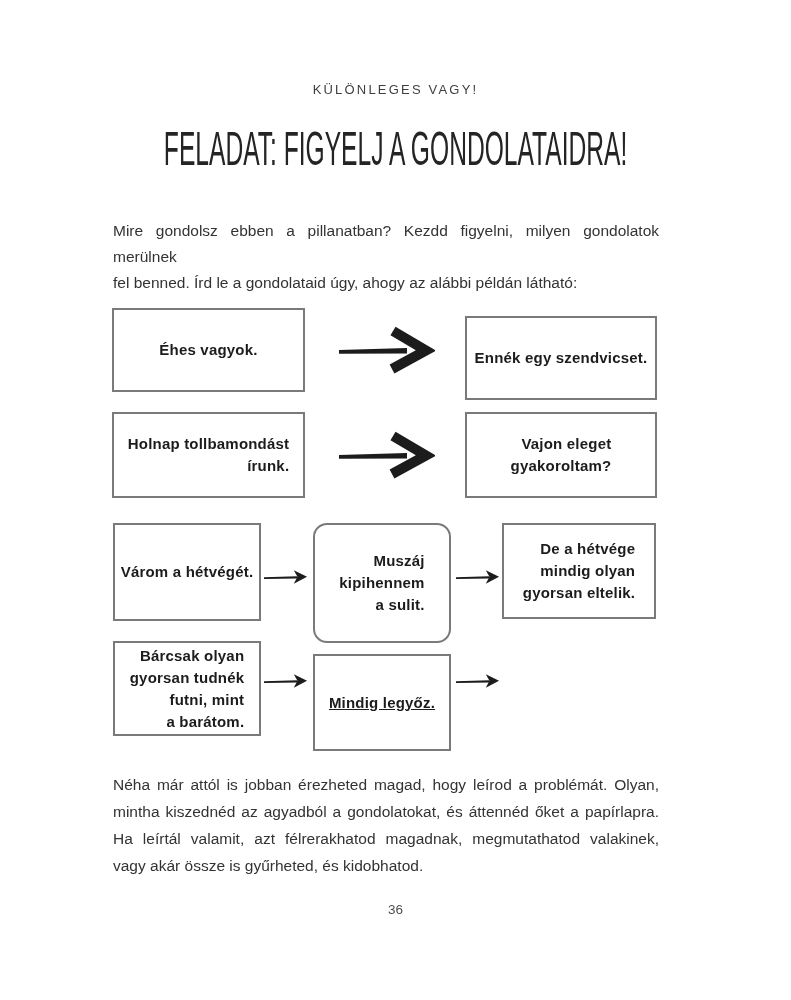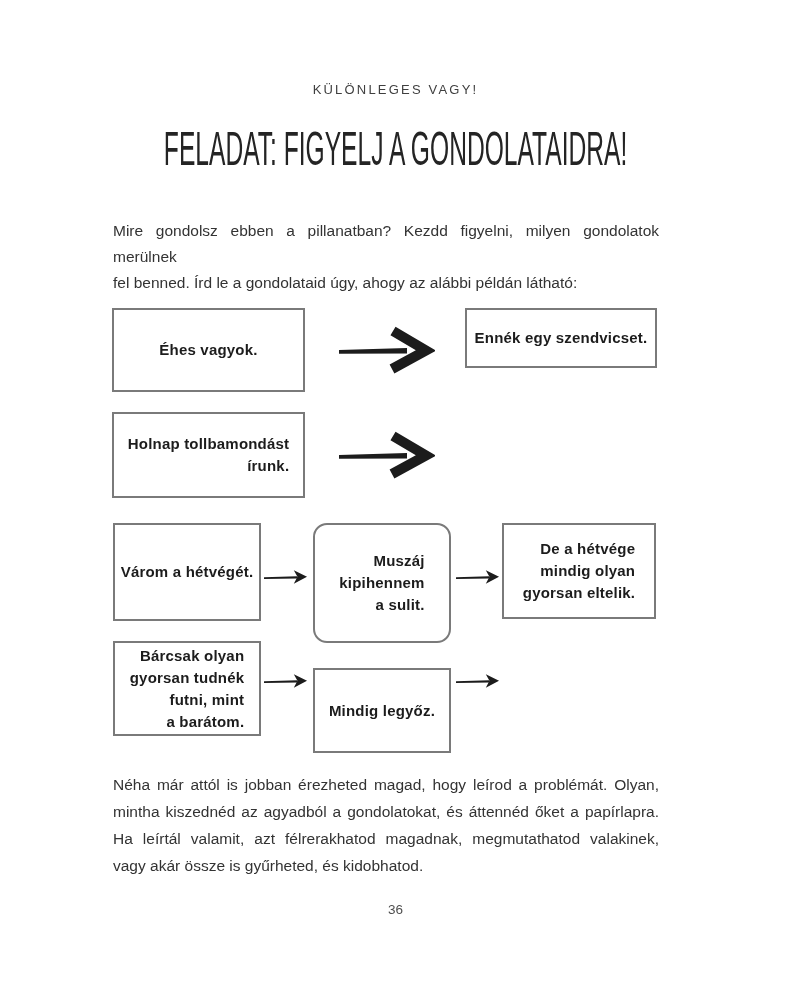--- a/index.html
+++ b/index.html
@@ -84,33 +84,37 @@
 
   <div class="tbox" style="left:112px;top:308px;width:193px;height:84px;">
     <span>Éhes vagyok.</span>
   </div>
   <div class="arrow" style="left:336px;top:324px;width:99px;height:52px;">
     <svg viewBox="0 0 97 52" xmlns="http://www.w3.org/2000/svg">
       <path d="M2 26 L70 24 L70 29.5 L2 29.7 Z" fill="currentColor"></path>
       <path d="M56 7 L89 26.5 L55 45" fill="none" stroke="currentColor" stroke-width="10"></path>
     </svg>
   </div>
-  <div class="tbox" style="left:465px;top:308px;width:192px;height:60px;">
+  <div class="tbox" style="left:465px;top:316px;width:192px;height:84px;">
     <span>Ennék egy szendvicset.</span>
   </div>
 
   <div class="tbox" style="left:112px;top:412px;width:193px;height:86px;">
     <span>Holnap tollbamondást
 írunk.</span>
   </div>
   <div class="arrow" style="left:336px;top:429px;width:99px;height:52px;">
     <svg viewBox="0 0 97 52" xmlns="http://www.w3.org/2000/svg">
       <path d="M2 26 L70 24 L70 29.5 L2 29.7 Z" fill="currentColor"></path>
       <path d="M56 7 L89 26.5 L55 45" fill="none" stroke="currentColor" stroke-width="10"></path>
     </svg>
+  </div>
+  <div class="tbox" style="left:465px;top:412px;width:192px;height:86px;">
+    <span>Vajon eleget
+gyakoroltam?</span>
   </div>
 
   <div class="tbox" style="left:113px;top:523px;width:148px;height:98px;">
     <span>Várom a hétvégét.</span>
   </div>
   <div class="arrow" style="left:263px;top:568px;width:45px;height:19px;">
     <svg viewBox="0 0 46 19" xmlns="http://www.w3.org/2000/svg">
       <path d="M1 9.2 L35 8.2 L35 10.6 L1 11 Z" fill="currentColor"></path>
       <path d="M31.5 2 L45 8.8 L31.5 15.8 L35.2 8.8 Z" fill="currentColor"></path>
     </svg>
@@ -137,21 +141,21 @@
     <span>De a hétvége
 mindig olyan
 gyorsan eltelik.</span>
   </div>
   <div class="arrow" style="left:263px;top:672px;width:45px;height:19px;">
     <svg viewBox="0 0 46 19" xmlns="http://www.w3.org/2000/svg">
       <path d="M1 9.2 L35 8.2 L35 10.6 L1 11 Z" fill="currentColor"></path>
       <path d="M31.5 2 L45 8.8 L31.5 15.8 L35.2 8.8 Z" fill="currentColor"></path>
     </svg>
   </div>
-  <div class="tbox" style="left:313px;top:668px;width:138px;height:85px;">
+  <div class="tbox" style="left:313px;top:654px;width:138px;height:97px;text-decoration:underline;">
     <span>Mindig legyőz.</span>
   </div>
   <div class="arrow" style="left:455px;top:672px;width:45px;height:19px;">
     <svg viewBox="0 0 46 19" xmlns="http://www.w3.org/2000/svg">
       <path d="M1 9.2 L35 8.2 L35 10.6 L1 11 Z" fill="currentColor"></path>
       <path d="M31.5 2 L45 8.8 L31.5 15.8 L35.2 8.8 Z" fill="currentColor"></path>
     </svg>
   </div>
 
   <div class="para outro">

